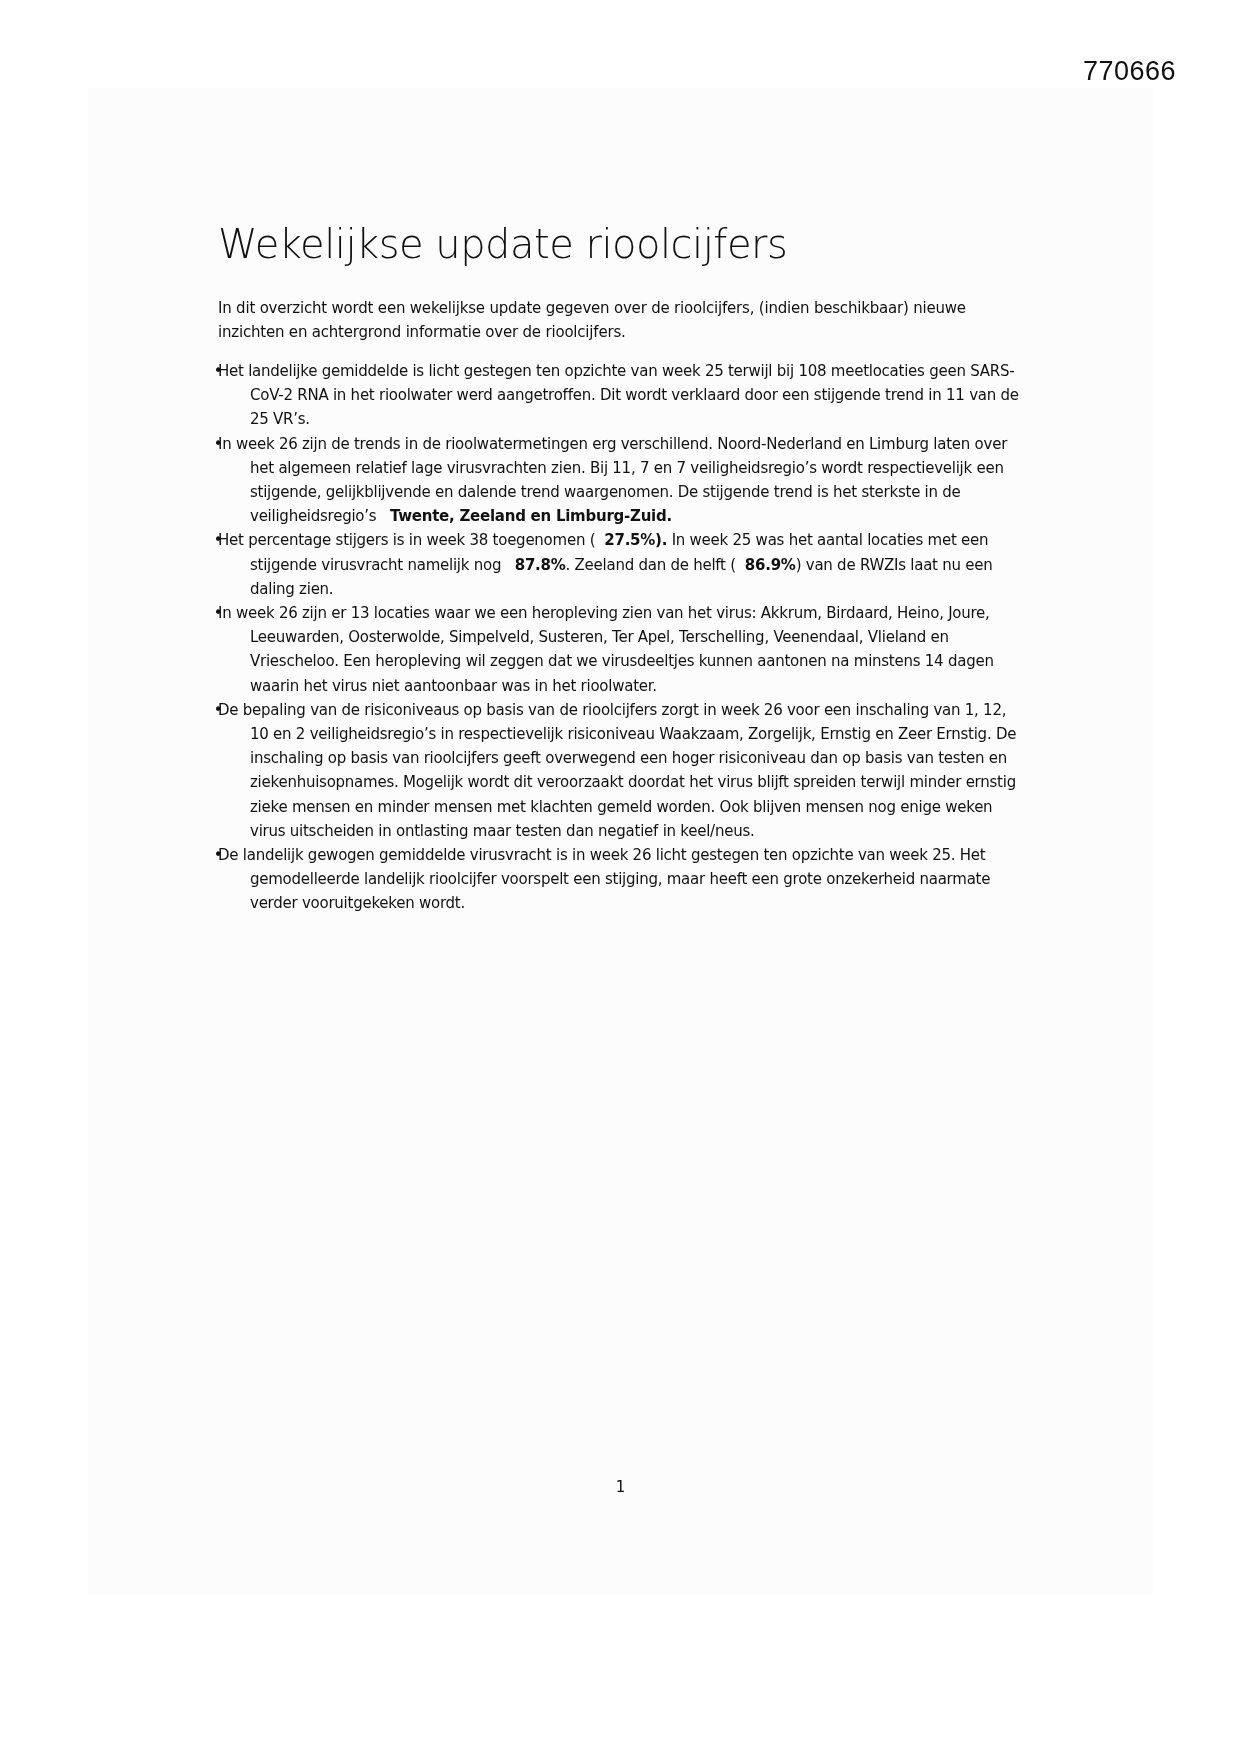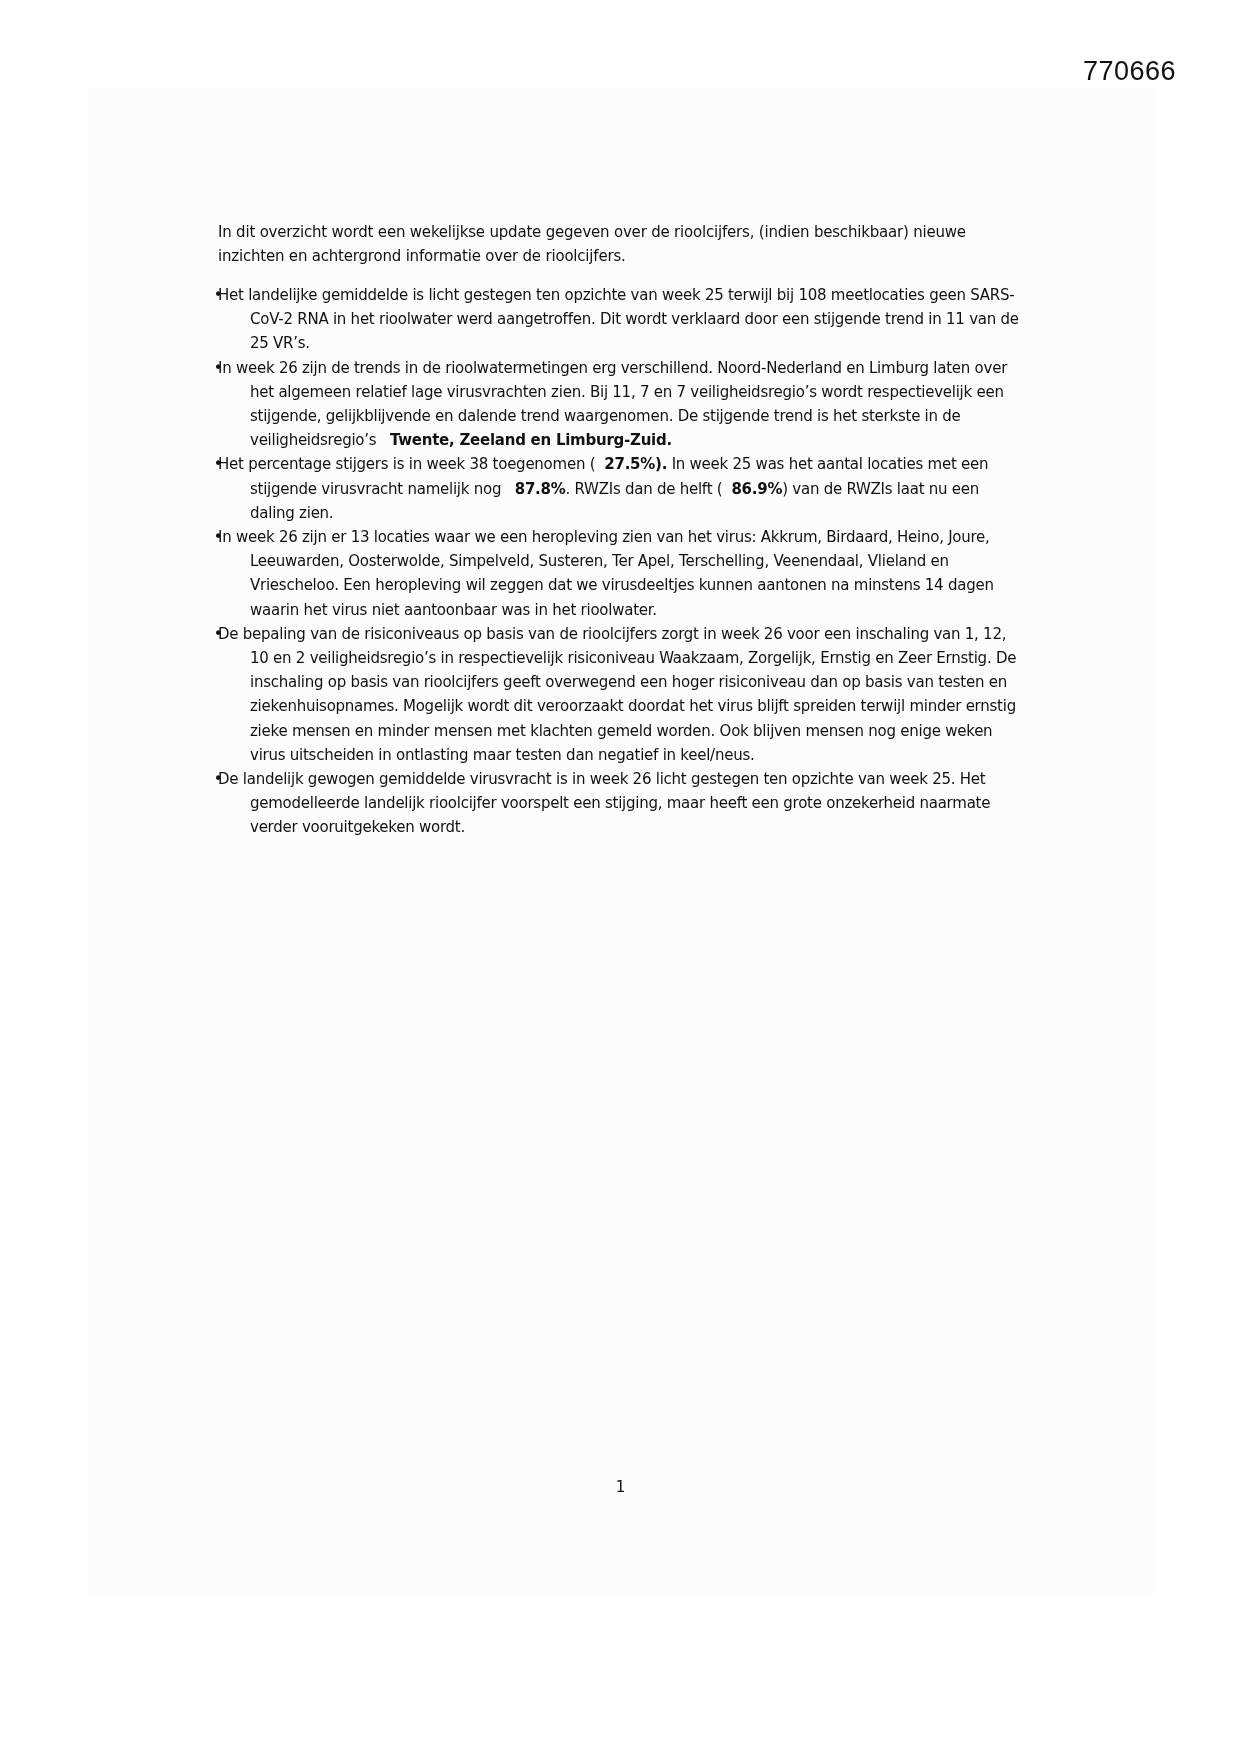--- a/index.html
+++ b/index.html
@@ -25,21 +25,21 @@
     font-family: "DejaVu Sans", sans-serif; font-weight: 300;
     font-size: 40px; line-height: 52px; color: #111; margin: 0;
     letter-spacing: -0.5px;
   }
   .subtitle {
     font-family: "DejaVu Sans", sans-serif; font-size: 16px; color: #555;
     letter-spacing: 1.2px; margin-top: 2px; line-height: 22px;
   }
   .intro {
     font-family: "DejaVu Sans", sans-serif; font-size: 15px; line-height: 24px;
-    color: #111; margin-top: 2px; letter-spacing: -0.2px;
+    color: #111; margin-top: 26px; letter-spacing: -0.2px;
   }
   .section-heading {
     font-family: "DejaVu Sans", sans-serif; font-size: 22.5px; color: #2f5496;
     margin-top: 22px; line-height: 30px; font-weight: normal;
   }
   ul.summary {
     list-style: none; margin: 2px 0 0 0; padding: 0;
     font-family: "DejaVu Sans", sans-serif; font-size: 15px; line-height: 24.2px;
     color: #111; letter-spacing: -0.25px;
   }
@@ -57,24 +57,25 @@
   }
 </style>
 </head>
 <body>
 
 <div class="doc-id">770666</div>
 
 <div class="page"></div>
 
 <div class="content">
+  <h1 class="title">Wekelijkse update rioolcijfers</h1>
   <p class="intro">In dit overzicht wordt een wekelijkse update gegeven over de rioolcijfers, (indien beschikbaar) nieuwe inzichten en achtergrond informatie over de rioolcijfers.</p>
   <ul class="summary" id="summary-list">
       <li style="padding-left: 32px; text-indent: -16px;"><span class="bullet">•</span><span class="first"><span>Het landelijke gemiddelde is licht gestegen ten opzichte van week 25 terwijl bij 108 meetlocaties geen SARS-CoV-2 RNA in het rioolwater werd aangetroffen. Dit wordt verklaard door een stijgende trend in 11 van de 25 VR’s.</span></span></li>
       <li style="padding-left: 32px; text-indent: -16px;"><span class="bullet">•</span><span class="first"><span>In week 26 zijn de trends in de rioolwatermetingen erg verschillend. Noord-Nederland en Limburg laten over het algemeen relatief lage virusvrachten zien. Bij 11, 7 en 7 veiligheidsregio’s wordt respectievelijk een stijgende, gelijkblijvende en dalende trend waargenomen. De stijgende trend is het sterkste in de veiligheidsregio’s </span><b>Twente, Zeeland en Limburg-Zuid.</b></span></li>
-      <li style="padding-left: 32px; text-indent: -16px;"><span class="bullet">•</span><span class="first"><span>Het percentage stijgers is in week 38 toegenomen (</span><b>27.5%).</b><span> In week 25 was het aantal locaties met een stijgende virusvracht namelijk nog </span><b>87.8%</b><span>. RWZIs dan de helft (</span><b>86.9%</b><span>) van de RWZIs laat nu een daling zien.</span></span></li>
+      <li style="padding-left: 32px; text-indent: -16px;"><span class="bullet">•</span><span class="first"><span>Het percentage stijgers is in week 38 toegenomen (</span><b>27.5%).</b><span> In week 25 was het aantal locaties met een stijgende virusvracht namelijk nog </span><b>87.8%</b><span>. Zeeland dan de helft (</span><b>86.9%</b><span>) van de RWZIs laat nu een daling zien.</span></span></li>
       <li style="padding-left: 32px; text-indent: -16px;"><span class="bullet">•</span><span class="first"><span>In week 26 zijn er 13 locaties waar we een heropleving zien van het virus: Akkrum, Birdaard, Heino, Joure, Leeuwarden, Oosterwolde, Simpelveld, Susteren, Ter Apel, Terschelling, Veenendaal, Vlieland en Vriescheloo. Een heropleving wil zeggen dat we virusdeeltjes kunnen aantonen na minstens 14 dagen waarin het virus niet aantoonbaar was in het rioolwater.</span></span></li>
       <li style="padding-left: 32px; text-indent: -16px;"><span class="bullet">•</span><span class="first"><span>De bepaling van de risiconiveaus op basis van de rioolcijfers zorgt in week 26 voor een inschaling van 1, 12, 10 en 2 veiligheidsregio’s in respectievelijk risiconiveau Waakzaam, Zorgelijk, Ernstig en Zeer Ernstig. De inschaling op basis van rioolcijfers geeft overwegend een hoger risiconiveau dan op basis van testen en ziekenhuisopnames. Mogelijk wordt dit veroorzaakt doordat het virus blijft spreiden terwijl minder ernstig zieke mensen en minder mensen met klachten gemeld worden. Ook blijven mensen nog enige weken virus uitscheiden in ontlasting maar testen dan negatief in keel/neus.</span></span></li>
       <li style="padding-left: 32px; text-indent: -16px;"><span class="bullet">•</span><span class="first"><span>De landelijk gewogen gemiddelde virusvracht is in week 26 licht gestegen ten opzichte van week 25. Het gemodelleerde landelijk rioolcijfer voorspelt een stijging, maar heeft een grote onzekerheid naarmate verder vooruitgekeken wordt.</span></span></li>
     </ul>
 </div>
 
 <div class="page-number">1</div>
 
 </body></html>

